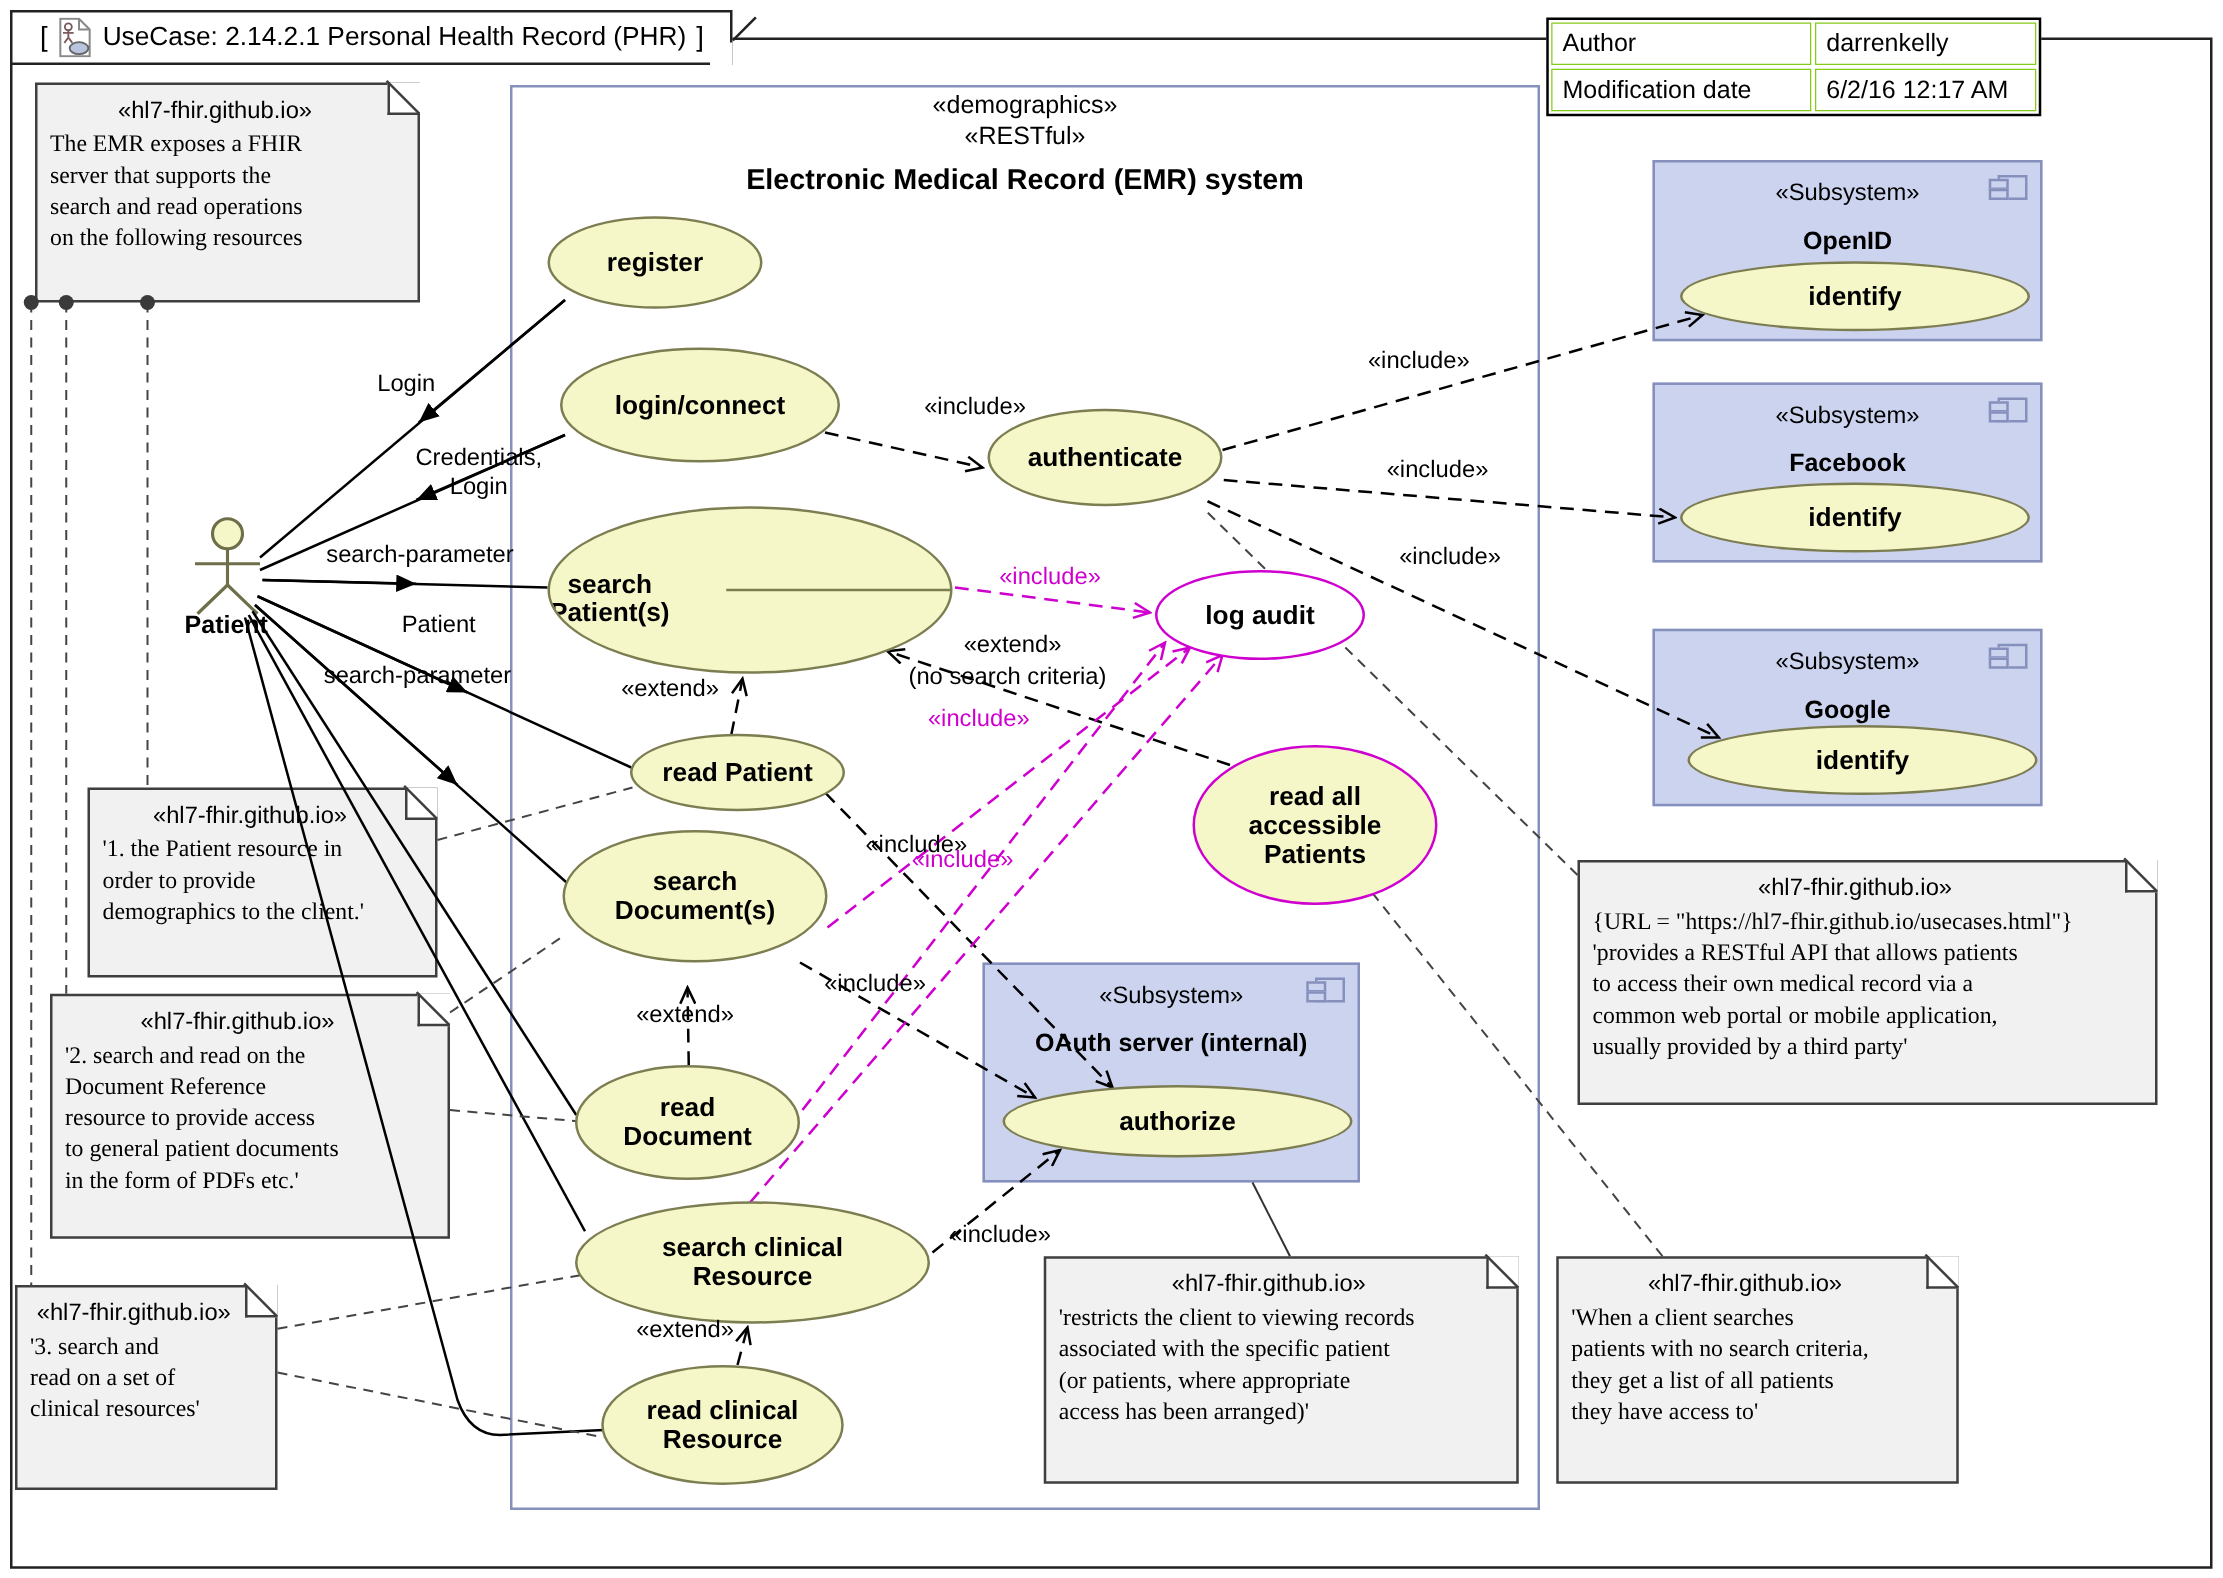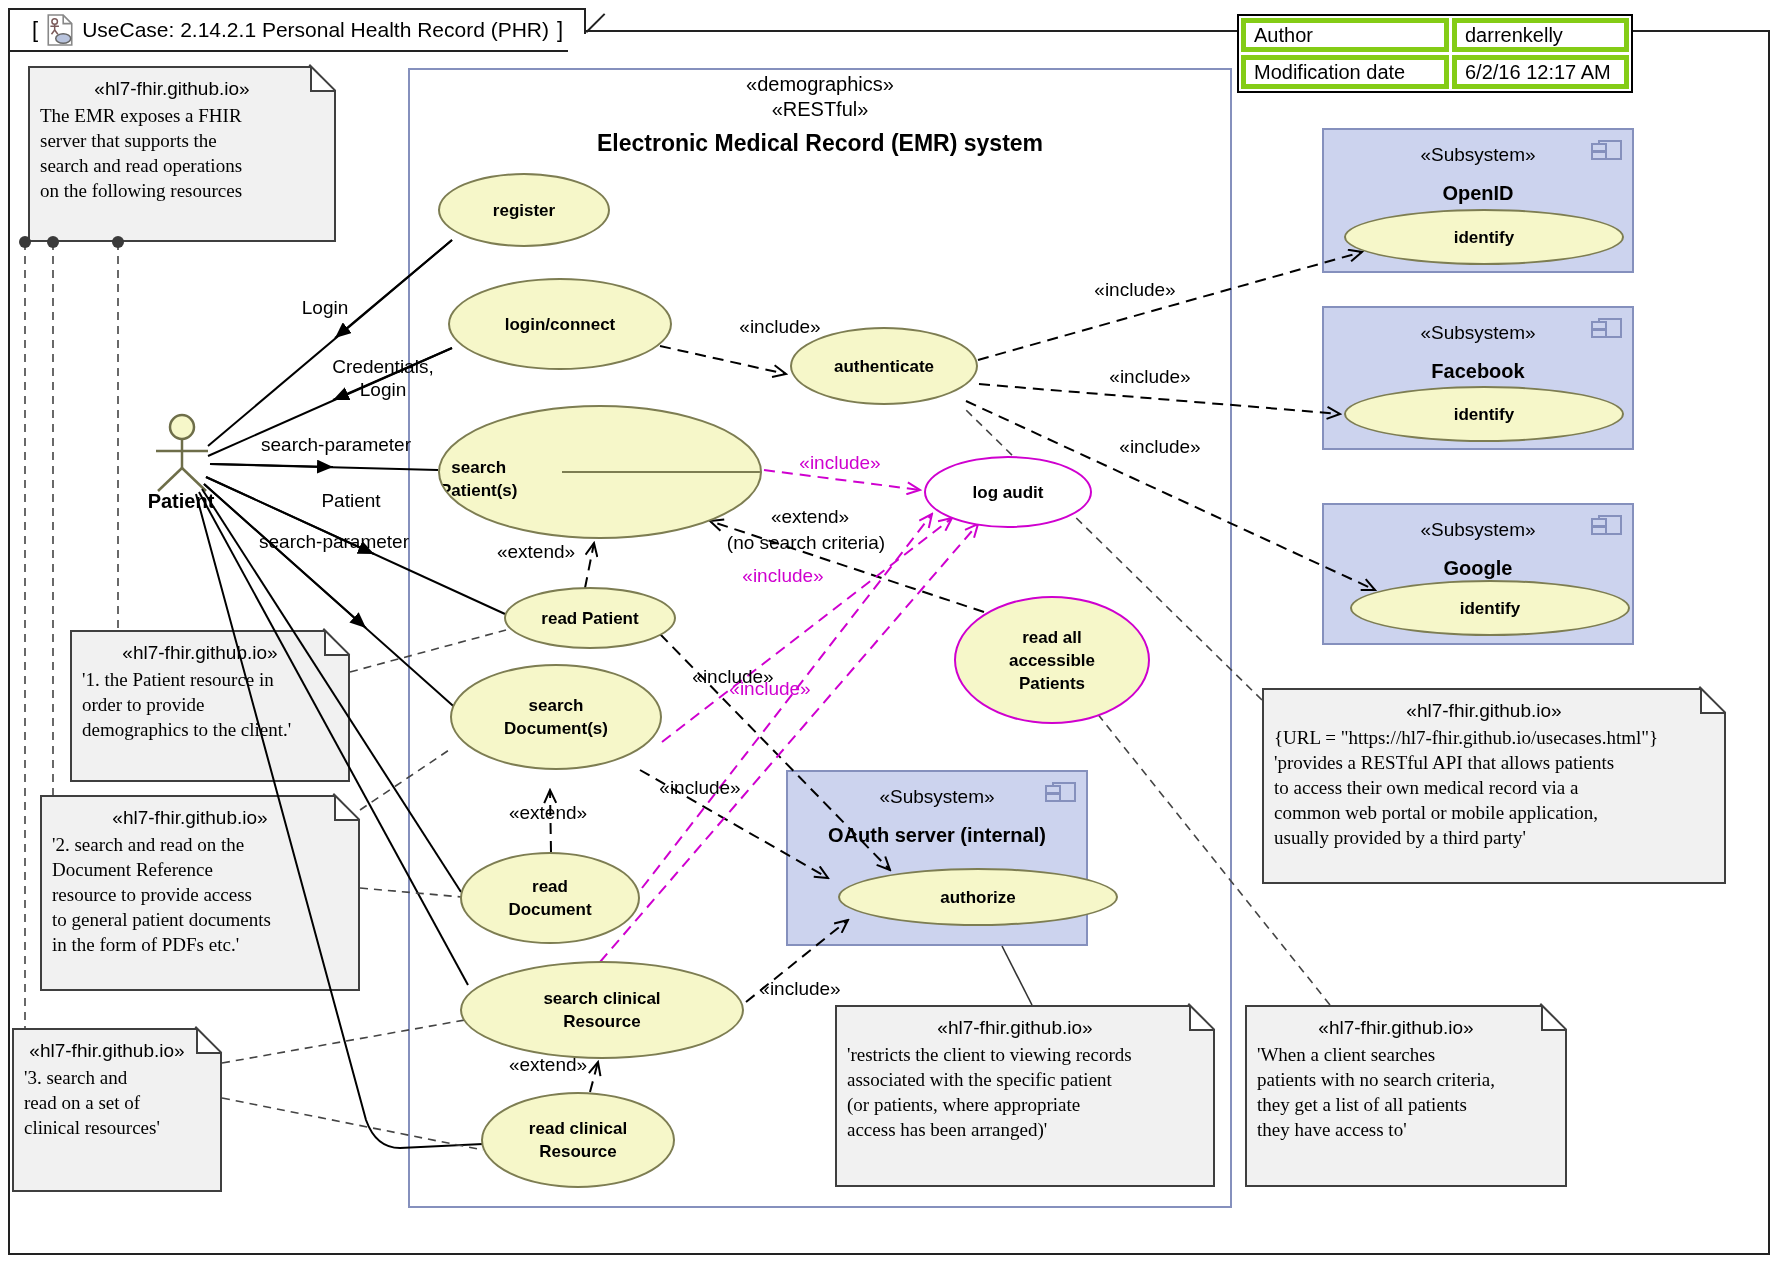--- a/index.html
+++ b/index.html
@@ -12,34 +12,34 @@
   #canvas{position:relative;width:1778px;height:1262px;background:#fff;overflow:hidden;}
   .frame{position:absolute;border:2px solid #222;background:transparent;}
   .tab{position:absolute;left:8px;top:8px;width:578px;height:44px;border:2px solid #222;background:#fff;
        display:flex;align-items:center;font-size:21px;padding-left:14px;z-index:6;}
   .tab .cut{position:absolute;right:-2px;bottom:-2px;width:18px;height:18px;background:#fff;}
   .tab .cut::after{content:"";position:absolute;right:-1px;top:-1px;width:26px;height:2px;background:#222;
        transform-origin:100% 0;transform:rotate(135deg);}
   .tab .br{font-size:22px;margin:0 8px;}
   .meta-table{position:absolute;left:1237px;top:14px;width:396px;z-index:6;border:2px solid #000;background:#fff;
        display:grid;grid-template-columns:208px 1fr;gap:3px;padding:2px;}
-  .mt-cell{border:5px solid #84cc16;height:34px;display:flex;align-items:center;padding-left:8px;font-size:20px;background:#fff;}
+  .mt-cell{border:1px solid #84cc16;height:34px;display:flex;align-items:center;padding-left:8px;font-size:20px;background:#fff;}
   .sysbox{position:absolute;border:2px solid var(--system-border);background:#fff;z-index:1;}
   .subbox{position:absolute;border:2px solid var(--subsystem-border);background:var(--subsystem-fill);z-index:1;}
   .subbox .stereo{text-align:center;font-size:19px;margin-top:14px;}
   .subbox .name{text-align:center;font-size:20px;font-weight:bold;margin-top:16px;}
   .comp-icon{position:absolute;top:10px;right:10px;width:24px;height:20px;border:2px solid var(--subsystem-border);}
   .comp-icon::before,.comp-icon::after{content:"";position:absolute;left:-9px;width:12px;height:5px;
        border:2px solid var(--subsystem-border);background:var(--subsystem-fill);}
   .comp-icon::before{top:1px}.comp-icon::after{top:9px}
   .sys-head{position:absolute;left:408px;top:72px;width:824px;text-align:center;z-index:3;}
   .sys-head .st{font-size:20px;line-height:25px;}
   .sys-head .ttl{font-size:23px;font-weight:bold;margin-top:8px;}
   .uc{position:absolute;border-radius:50%;background:var(--usecase-fill);border:2px solid var(--usecase-border);
-      display:flex;align-items:center;justify-content:center;text-align:center;font-weight:bold;font-size:17px;
+      display:flex;align-items:center;justify-content:center;text-align:center;font-weight:bold;font-size:21px;
       line-height:23px;white-space:pre-line;z-index:3;overflow:hidden;}
   .uc.mag{border-color:var(--magenta);}
   .uc.white{background:#fff;}
   .uc-split{justify-content:flex-start;gap:45px;}
   .ucs-title{height:78px;display:flex;align-items:flex-end;justify-content:center;padding-bottom:9px;}
   .ucs-div{width:100%;height:2px;background:var(--usecase-border);flex:none;}
   .ucs-ext{margin-top:4px;}
   .ucs-pt{font-weight:normal;}
   .note{position:absolute;background:var(--note-fill);border:2px solid var(--note-border);z-index:1;font-size:19px;line-height:25px;}
   .note .fold{position:absolute;top:-2px;right:-2px;width:26px;height:26px;background:#fff;
@@ -278,21 +278,21 @@
     <span>read clinical
 Resource</span></div>
   <div class="uc" style="left:790px;top:327px;width:188px;height:78px">
     <span>authenticate</span></div>
   <div class="uc mag" style="left:954px;top:596px;width:196px;height:128px">
     <span>read all
 accessible
 Patients</span></div>
   <div class="uc white mag" style="left:924px;top:456px;width:168px;height:72px">
     <span>log audit</span></div>
-  <div class="uc" style="left:838px;top:868px;width:280px;height:58px">
+  <div class="uc" style="left:802px;top:868px;width:280px;height:58px">
     <span>authorize</span></div>
   <div class="uc" style="left:1344px;top:209px;width:280px;height:56px">
     <span>identify</span></div>
   <div class="uc" style="left:1344px;top:386px;width:280px;height:56px">
     <span>identify</span></div>
   <div class="uc" style="left:1350px;top:580px;width:280px;height:56px">
     <span>identify</span></div>
 
   <div class="lbl b" style="left:181px;top:501px">Patient</div>
 

